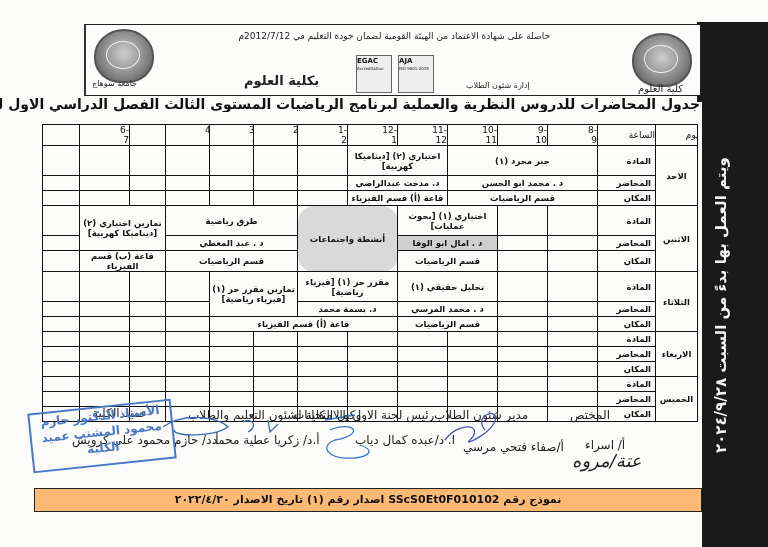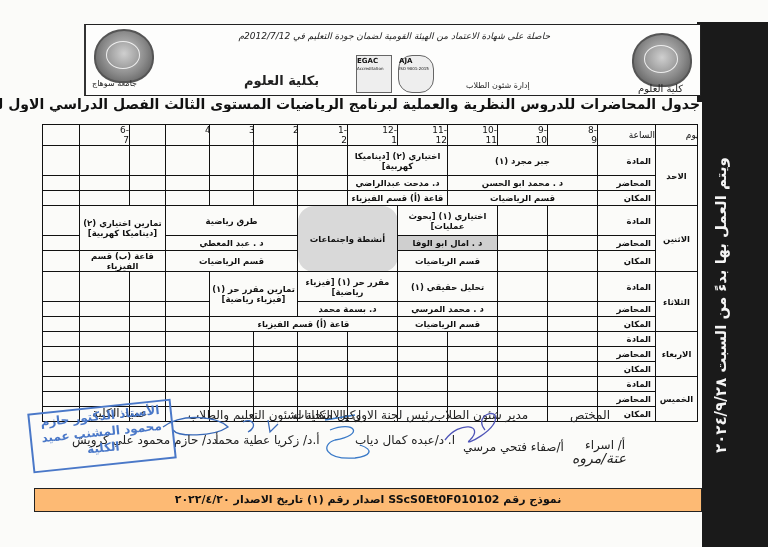--- a/index.html
+++ b/index.html
@@ -7,30 +7,30 @@
   .page{position:absolute;left:0;top:0;width:768px;height:547px;background:#fbfbf9;}
   .black-band{position:absolute;left:702px;top:22px;width:66px;height:525px;background:#1a1a1a;}
   .black-band-top{position:absolute;left:697px;top:22px;width:8px;height:80px;background:#1a1a1a;}
   .vertical-note{position:absolute;left:712px;top:95px;width:40px;height:420px;color:#f4f4f4;font-size:15px;font-weight:bold;writing-mode:vertical-rl;transform:rotate(180deg);text-align:center;direction:rtl;letter-spacing:0.5px;}
   .header-box{position:absolute;left:84px;top:24px;width:614px;height:70px;border:1.5px solid #222;border-left:2px solid #333;background:#fdfdfc;}
   .logo{position:absolute;width:56px;height:50px;border-radius:50% 50% 45% 45%;border:2px solid #555;background:radial-gradient(circle at 50% 45%,#cfcfcf 0%,#8a8a8a 55%,#4a4a4a 100%);}
   .logo-left{left:8px;top:4px;}
   .logo-right{left:546px;top:8px;}
   .logo-inner{position:absolute;left:10px;top:10px;width:32px;height:26px;border-radius:50%;border:1px solid #eee;}
   .hdr-text{position:absolute;font-size:9px;direction:rtl;white-space:nowrap;color:#222;}
-  .hdr-line1{right:150px;top:6px;font-style:italic;}
+  .hdr-line1{right:150px;top:6px;}
   .hdr-line2{right:150px;top:20px;}
   .hdr-iso{font-weight:bold;font-size:10px;}
   .hdr-faculty{left:158px;top:48px;font-size:13px;font-weight:bold;}
   .hdr-univ{left:6px;top:54px;font-size:8px;}
   .hdr-affairs{left:380px;top:56px;font-size:8px;}
   .hdr-college{left:552px;top:58px;font-size:10px;}
   .badge{position:absolute;top:30px;width:34px;height:36px;border:1px solid #666;background:#eee;font-size:7px;text-align:left;font-weight:bold;line-height:10px;}
   .badge-egac{left:270px;}
-  .badge-aja{left:312px;border-radius:14px;}
+  .badge-aja{left:312px;}
   .badge small{display:block;font-size:4px;font-weight:normal;line-height:5px;}
   .page-title{position:absolute;left:0;top:96px;width:700px;text-align:right;direction:rtl;font-size:14px;font-weight:bold;white-space:nowrap;overflow:hidden;}
   table.tt{position:absolute;left:42px;top:124px;border-collapse:collapse;direction:rtl;table-layout:fixed;width:655px;}
   table.tt td, table.tt th{border:1.5px solid #111;font-size:8.5px;text-align:center;padding:0;height:14px;line-height:10px;font-weight:bold;overflow:hidden;}
   table.tt th{font-weight:normal;font-size:9px;height:13px;padding-left:48px;}
   .day{font-size:9px;margin-top:8px;}
   .lbl{text-align:right !important;padding-right:4px !important;font-size:8.5px;margin-top:39px;}
   .shaded{background:#d9d9d9;border-radius:16px;}
   .hl{background:#cfcfcf;}
   .sig{position:absolute;font-size:12px;direction:rtl;white-space:nowrap;color:#222;}
@@ -300,21 +300,21 @@
           <td></td>
           <td></td>
           <td></td>
           <td></td>
     </tr>
   </tbody>
     </table>
 
   <div class="sig" style="left:570px;top:408px;">المختص</div>
   <div class="sig" style="left:585px;top:438px;">أ/ اسراء</div>
-  <div class="sig" style="left:572px;top:450px;font-size:14px;font-style:italic;">عتة/مروه</div>
+  <div class="sig" style="left:572px;top:450px;font-size:18px;font-style:italic;">عتة/مروه</div>
 
   <div class="sig" style="left:434px;top:408px;">مدير شئون الطلاب</div>
   <div class="sig" style="left:463px;top:440px;">أ/صفاء فتحي مرسي</div>
   <svg class="scribble" style="left:440px;top:410px" width="80" height="40">
     <path d="M5 30 C20 10,45 15,30 30 C20 38,60 20,55 5 C50 0,35 8,45 20" stroke="#4f55b8" stroke-width="1.3" fill="none"></path>
   </svg>
 
   <div class="sig" style="left:293px;top:408px;">رئيس لجنة الاول والامتحانات</div>
   <div class="sig" style="left:355px;top:433px;">ا. د/عبده كمال دياب</div>
   <svg class="scribble" style="left:315px;top:410px" width="70" height="55">

